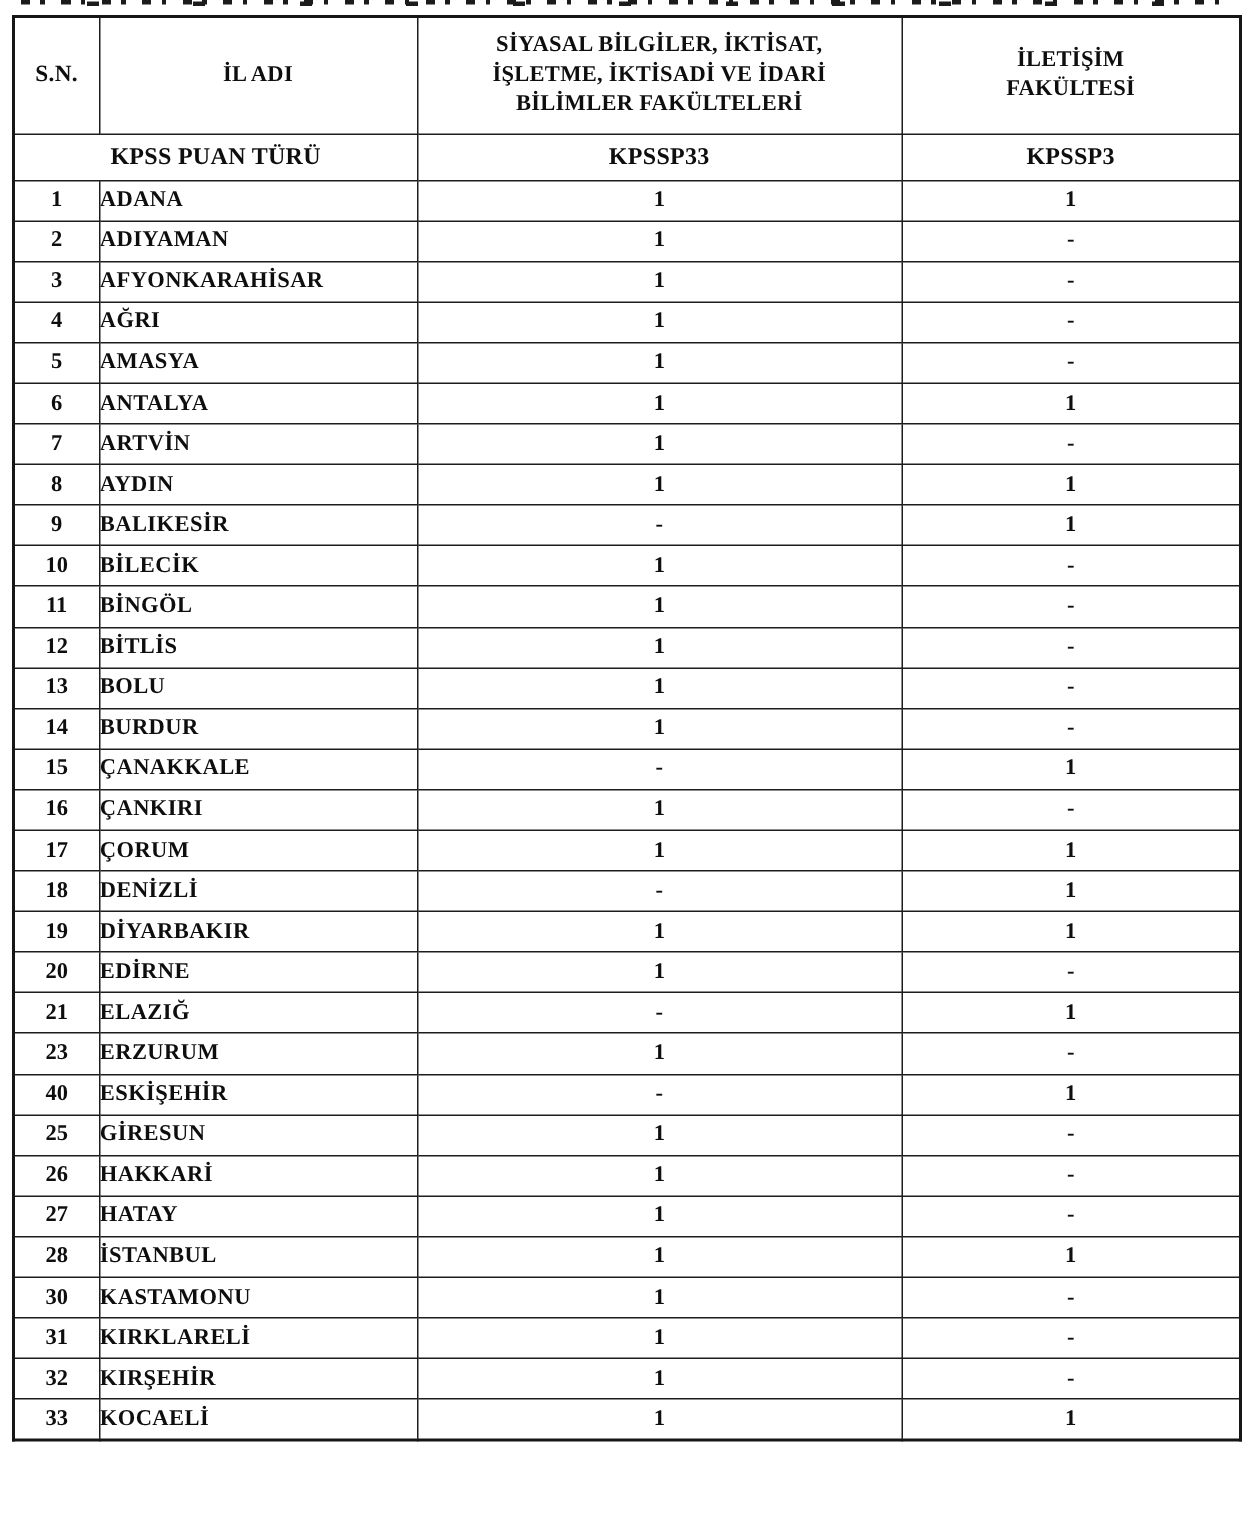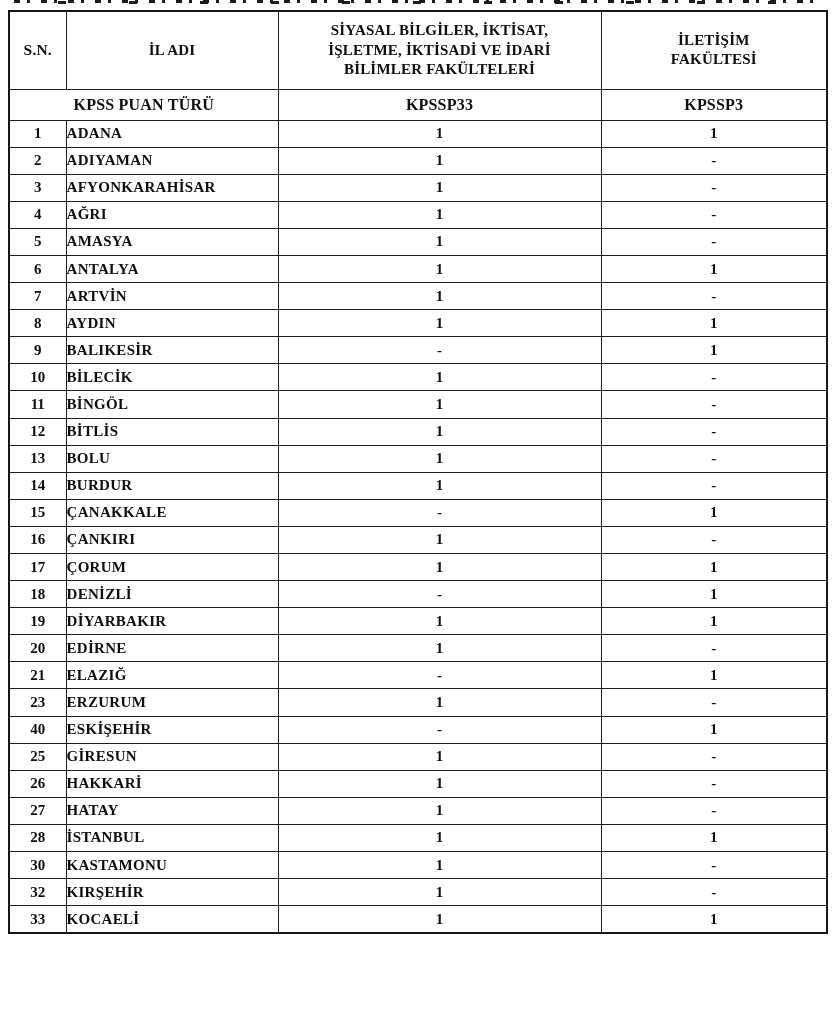--- a/index.html
+++ b/index.html
@@ -315,20 +315,26 @@
   </tr>
 
 
   <tr class="data-row">
     <td class="sn-cell">30</td>
     <td class="il-cell">KASTAMONU</td>
     <td class="val-cell">1</td>
     <td class="val-cell">-</td>
   </tr>
 
+  <tr class="data-row">
+    <td class="sn-cell">31</td>
+    <td class="il-cell">KIRKLARELİ</td>
+    <td class="val-cell">1</td>
+    <td class="val-cell">-</td>
+  </tr>
 
   <tr class="data-row">
     <td class="sn-cell">32</td>
     <td class="il-cell">KIRŞEHİR</td>
     <td class="val-cell">1</td>
     <td class="val-cell">-</td>
   </tr>
 
   <tr class="data-row">
     <td class="sn-cell">33</td>

